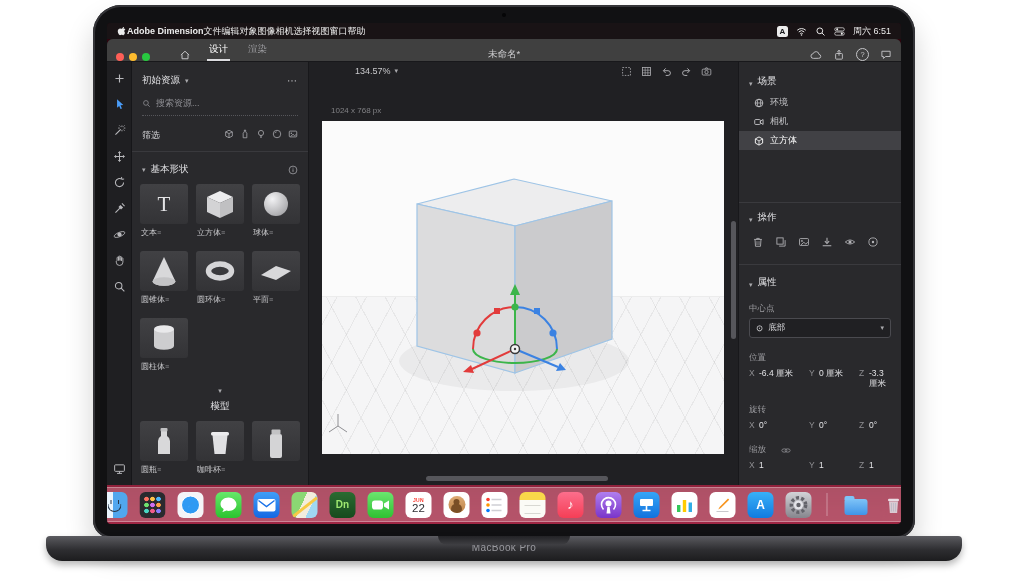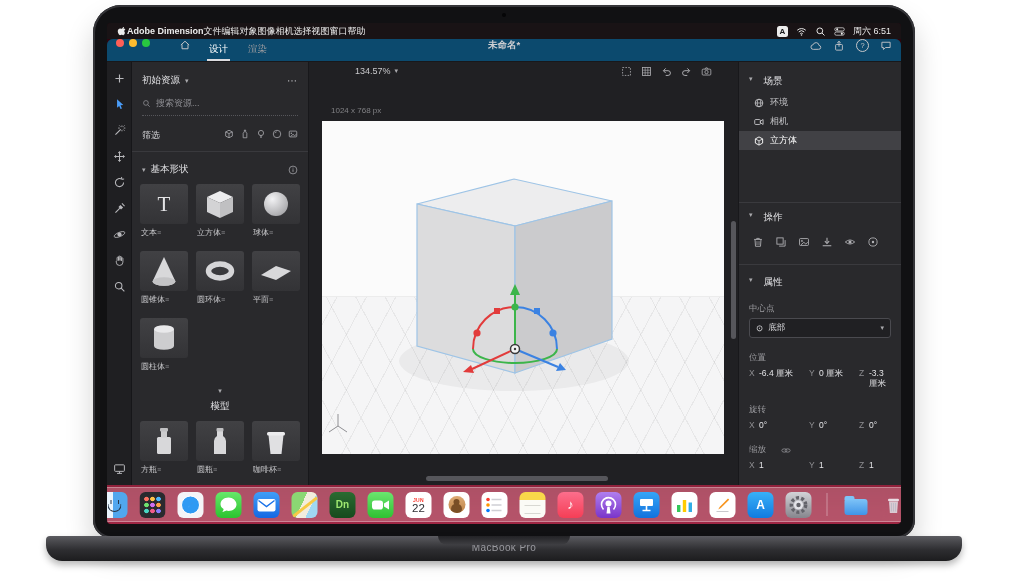--- a/index.html
+++ b/index.html
@@ -26,29 +26,29 @@
   .menubar .m-item{cursor:default;}
   .app-name{font-weight:bold;}
   .mb-right{margin-left:auto;display:flex;align-items:center;gap:8px;}
   .mb-badge{width:11px;height:11px;background:#ececec;color:#18181a;border-radius:2.5px;
             font-size:8px;font-weight:bold;display:flex;align-items:center;justify-content:center;}
   .mb-ic{width:11px;height:11px;color:#ececec;}
 
   
   .app{position:absolute;left:0;top:16px;width:794px;height:446px;background:#242427;
        display:flex;flex-direction:column;border-radius:6px 6px 0 0;overflow:hidden;z-index:4;}
-  .titlebar{flex:0 0 22px;background:#0c4a6e;border-bottom:1px solid #18181b;display:flex;
-            align-items:flex-start;padding:0 9px;position:relative;}
+  .titlebar{flex:0 0 22px;background:#404040;border-bottom:1px solid #18181b;display:flex;
+            align-items:flex-end;padding:0 9px;position:relative;}
   .tl{width:8px;height:8px;border-radius:50%;margin-right:5px;flex:0 0 auto;}
   .tl.r{background:#ff5f57}.tl.y{background:#febc2e}.tl.g{background:#28c840}
   .tb-home{margin-left:24px;color:#c6c6c9;width:12px;height:12px;}
   .tabs{display:flex;margin-left:16px;gap:16px;height:22px;align-items:stretch;}
   .tab{color:#9b9b9f;font-size:9.5px;display:flex;align-items:center;border-bottom:2px solid transparent;padding:0 2px;}
   .tab.active{color:#fff;border-bottom-color:#dcdcdf;}
-  .doc-title{position:absolute;left:50%;transform:translateX(-50%);color:#cfcfd2;font-size:9.5px;font-weight:bold;}
+  .doc-title{position:absolute;left:50%;transform:translateX(-50%);color:#cfcfd2;font-size:9.5px;}
   .tb-right{margin-left:auto;display:flex;gap:11px;align-items:center;color:#c6c6c9;}
   .tb-ic{width:12px;height:12px;color:#c6c6c9;}
   .help-badge{width:11px;height:11px;border:1px solid #c6c6c9;border-radius:50%;color:#c6c6c9;
               font-size:7.5px;display:flex;align-items:center;justify-content:center;}
 
   .main{flex:1;display:flex;min-height:0;}
 
   
   .toolrail{width:24px;background:#1f1f22;border-right:1px solid #161619;display:flex;flex-direction:column;
             align-items:center;padding:8px 0;gap:10px;position:relative;}
@@ -94,21 +94,21 @@
         repeating-linear-gradient(62deg,transparent 0 25px,rgba(0,0,0,.06) 25px 26px),
         repeating-linear-gradient(-62deg,transparent 0 25px,rgba(0,0,0,.06) 25px 26px),
         #f5f5f6;}
   svg.vp{position:absolute;inset:0;width:402px;height:333px;}
   .v-scroll{position:absolute;right:2px;top:159px;width:5px;height:118px;background:#56565b;border-radius:3px;}
   .h-scroll{position:absolute;left:117px;bottom:4px;width:182px;height:5px;background:#56565b;border-radius:3px;}
 
   
   .inspector{width:162px;background:#29292c;border-left:1px solid #18181b;font-size:9px;
              color:#d2d2d5;overflow:hidden;}
-  .in-header{display:flex;align-items:flex-start;gap:11px;padding:13px 10px 5px;font-size:9.5px;color:#e3e3e6;}
+  .in-header{display:flex;align-items:flex-end;gap:5px;padding:13px 10px 5px;font-size:9.5px;color:#e3e3e6;}
   .scene-item{display:flex;align-items:center;gap:6px;padding:3px 10px 3px 15px;color:#c6c6c9;}
   .scene-item svg{width:10px;height:10px;flex:0 0 auto;}
   .scene-item.selected{background:#414145;color:#fff;}
   .in-div{height:1px;background:#3a3a3e;}
   .div1{margin-top:52px;}
   .div2{margin-top:9px;}
   .act-row{display:flex;gap:11px;padding:7px 13px;color:#b4b4b8;}
   .act-row svg{width:12px;height:12px;}
   .f-label{padding:9px 10px 3px;font-size:8.5px;color:#9c9ca0;display:flex;align-items:center;gap:5px;}
   .f-label svg{width:10px;height:7px;color:#8d8d91;}
@@ -625,31 +625,20 @@
               </div>
             </div>
             <div class="ap-section" style="padding-top:15px;flex-direction:column;">
               <span class="chev">▾</span>
               <span>模型</span>
             </div>
             <div class="ap-grid">
               <div class="tile">
                 <div class="thumb">
                     <svg>
-                      <use href="#t-sqbottle"></use>
-                    </svg>
-                  </div>
-                <div class="tile-label">
-                    <span>方瓶</span>
-                    <span class="tli">≡</span>
-                  </div>
-              </div>
-              <div class="tile">
-                <div class="thumb">
-                    <svg>
                       <use href="#t-rdbottle"></use>
                     </svg>
                   </div>
                 <div class="tile-label">
                     <span>圆瓶</span>
                     <span class="tli">≡</span>
                   </div>
               </div>
               <div class="tile">
                 <div class="thumb">

